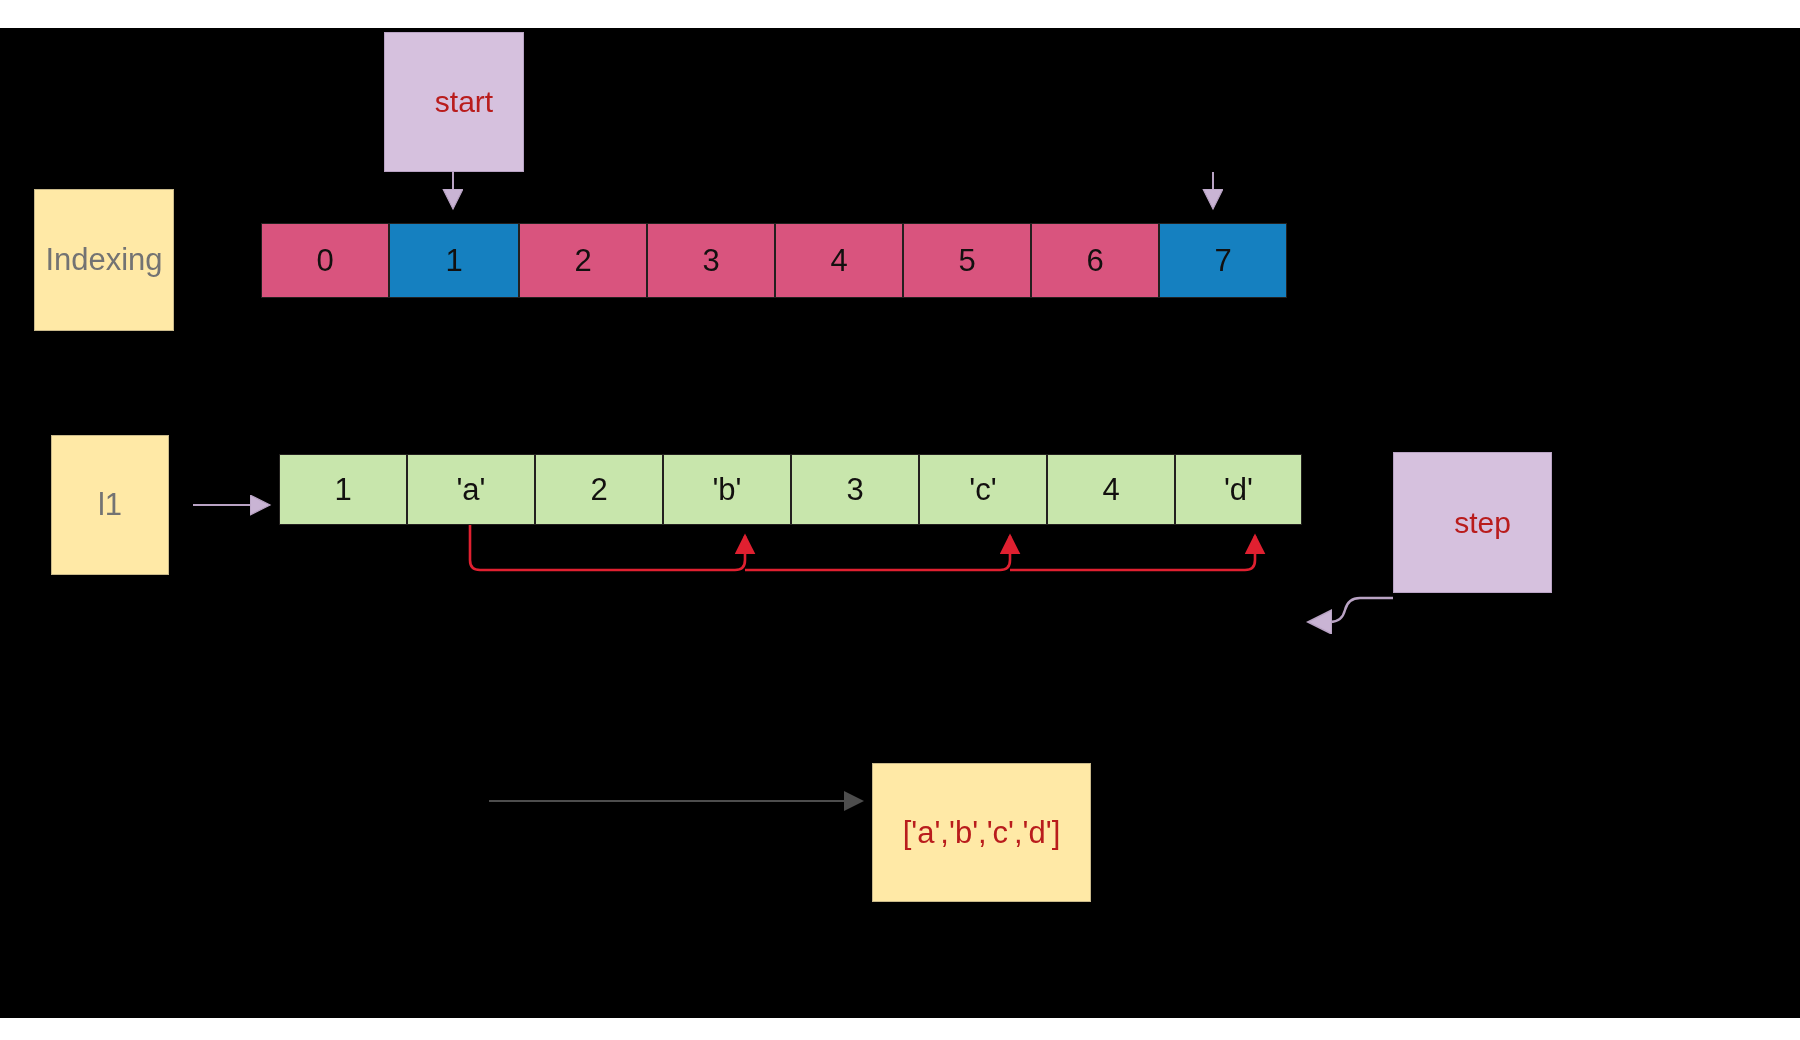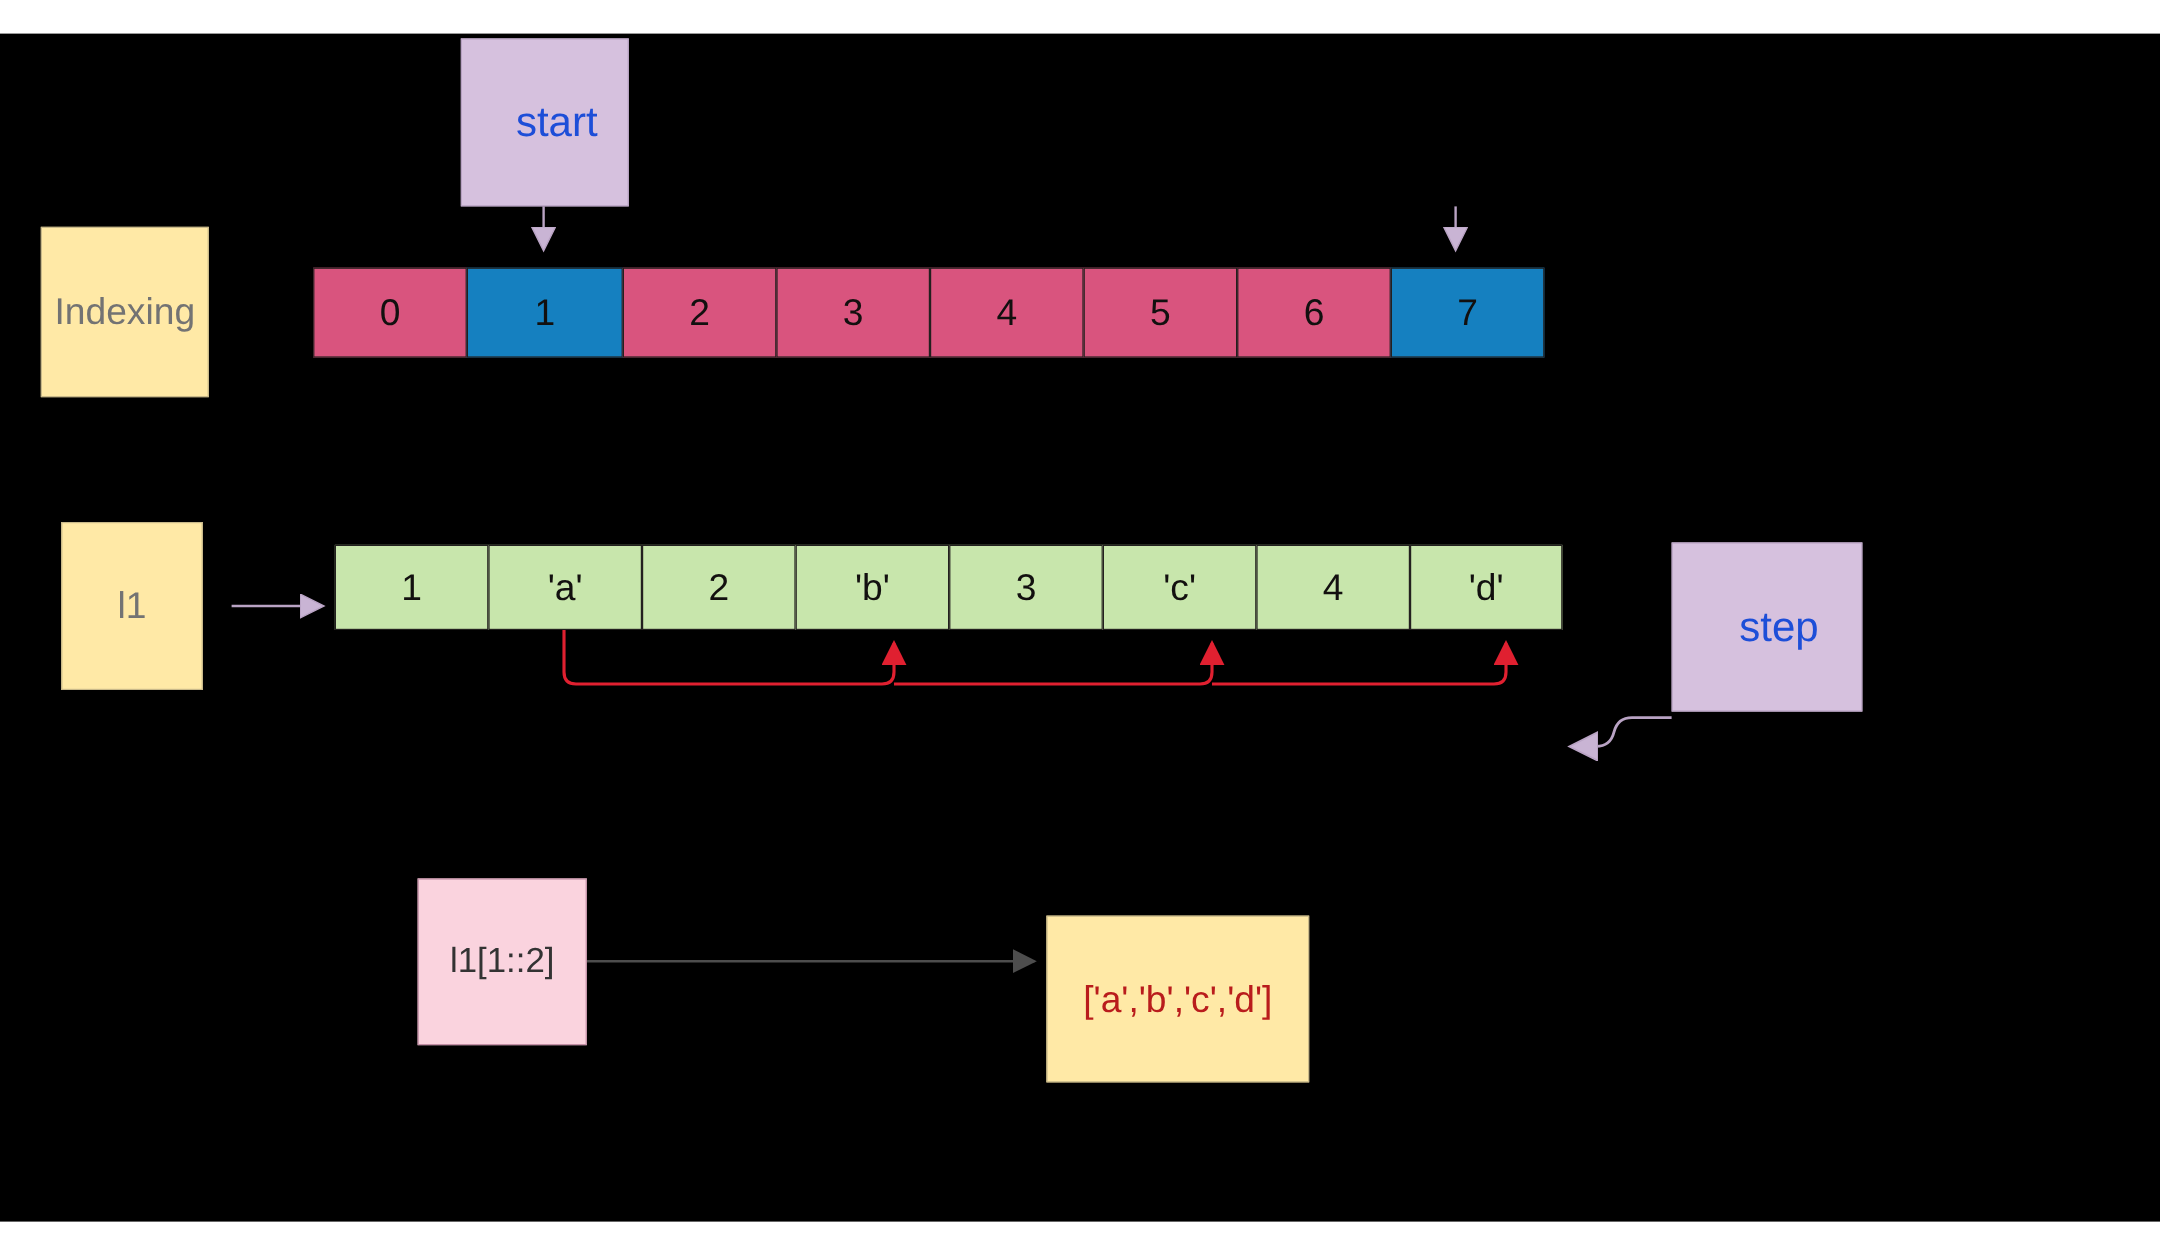--- a/index.html
+++ b/index.html
@@ -9,21 +9,21 @@
     background:#000;
   }
   #stage{position:absolute;left:0;top:0;width:1800px;height:1040px;background:#000;}
   .topstrip{position:absolute;left:0;top:0;width:1800px;height:28px;background:#ffffff;}
   .bottomstrip{position:absolute;left:0;top:1018px;width:1800px;height:22px;background:#ffffff;}
 
   
   .box{position:absolute;box-sizing:border-box;display:flex;align-items:center;justify-content:center;}
 
   .purplebox{
-    background:#d6c1de;border:1px solid #b9a3c4;color:#1d4ed8;font-size:35px;padding-left:20px;
+    background:#d6c1de;border:1px solid #b9a3c4;color:#b91c1c;font-size:30px;padding-left:20px;
   }
   .yellowbox{
     background:#ffe9a6;border:1px solid #c9b98a;color:#737373;font-size:31px;
   }
   .yellowbox.dark{color:#b91c1c;margin-top:31px;}
   .pinkbox{
     background:#fad3de;border:1px solid #c48fa6;color:#333333;font-size:29px;
   }
 
   
@@ -153,21 +153,18 @@
       </div>
       <div class="cell green" style="width: 127px; height: 71px;">
         <span>'d'</span>
       </div>
     </div>
 
   <div class="box purplebox" style="left:1393px;top:452px;width:159px;height:141px;">
     <span>step</span>
   </div>
 
-  <div class="box pinkbox" style="left:348px;top:732px;width:141px;height:139px;">
-    <span>l1[1::2]</span>
-  </div>
 
   <div class="box yellowbox dark" style="left:872px;top:732px;width:219px;height:139px;">
     <span>['a','b','c','d']</span>
   </div>
 
 </div>
 
 </body></html>

